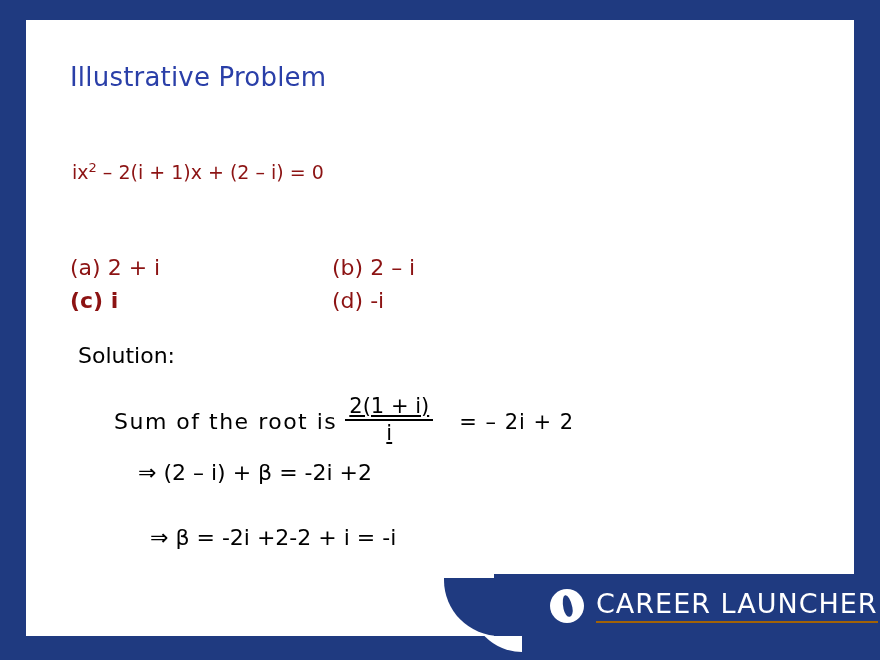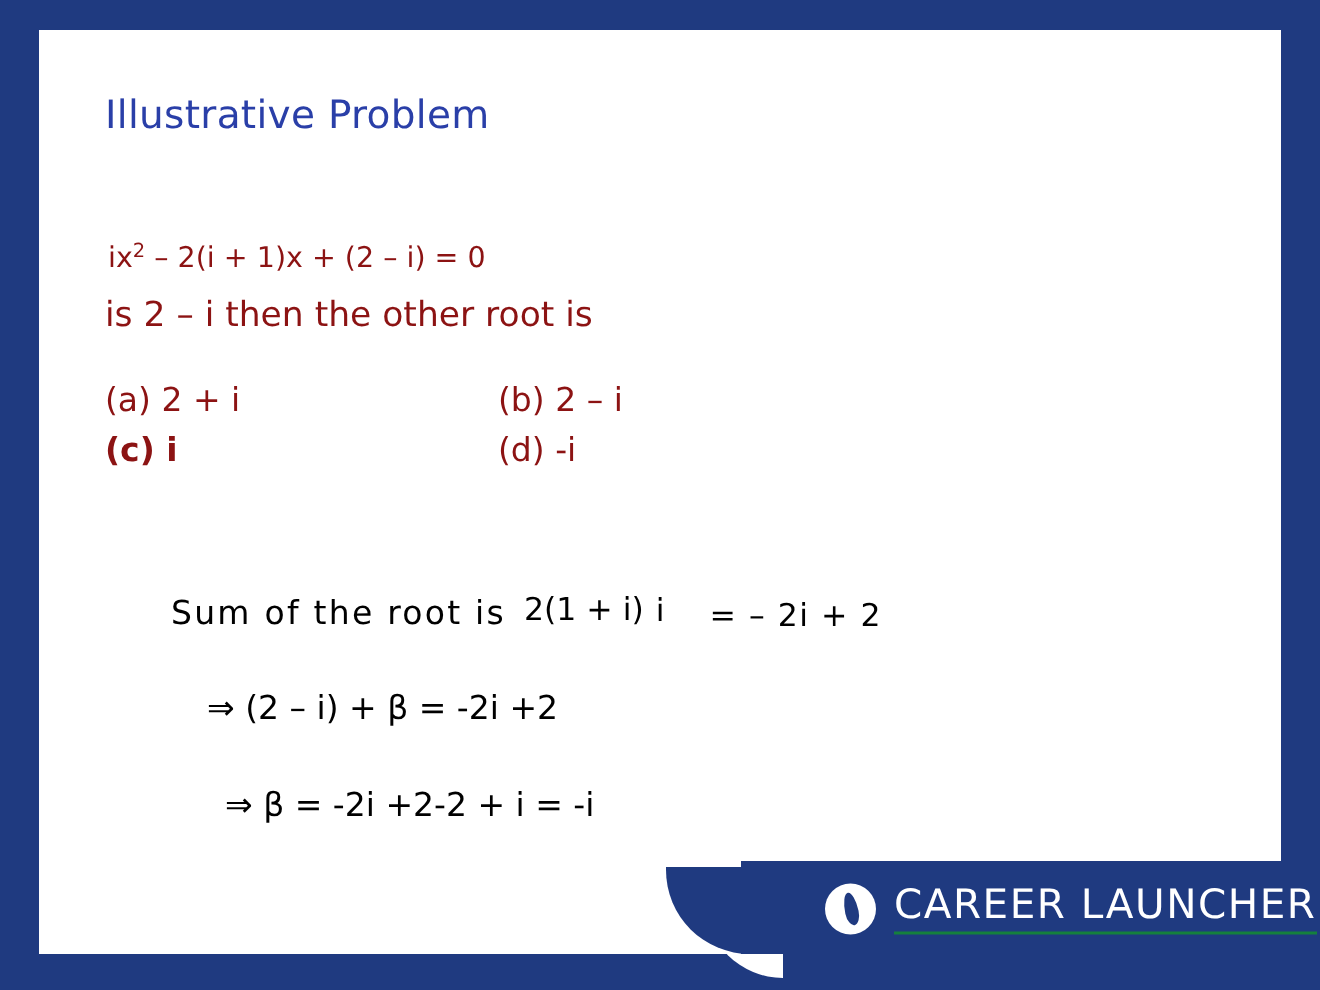--- a/index.html
+++ b/index.html
@@ -114,24 +114,26 @@
     top: 377px;
     font-size: 22px;
     color: #000000;
     display: flex;
     align-items: center;
     white-space: nowrap;
   }
   .sum-text { letter-spacing: 1.5px; }
   .frac {
     display: inline-flex;
+    flex-direction: column;
     align-items: center;
     margin: 0 8px;
     position: relative;
     top: -2px;
+    text-decoration: underline;
   }
   .frac .num {
     font-size: 21px;
     padding: 0 4px 1px 4px;
     line-height: 1.1;
   }
   .frac .bar {
     width: 100%;
     height: 1.5px;
     background: #000;
@@ -179,56 +181,56 @@
     width: 9px;
     height: 22px;
     background: #1F3A80;
     border-radius: 50% 50% 50% 50% / 60% 60% 40% 40%;
     transform: rotate(-12deg);
   }
   .logo-text {
     font-size: 27px;
     color: #FFFFFF;
     letter-spacing: 1px;
-    border-bottom: 2px solid #15803d;
+    border-bottom: 2px solid #a16207;
     padding-bottom: 2px;
   }
 </style>
 </head>
 <body>
 
 <div class="slide">
   <div class="card">
 
     <div class="title">Illustrative Problem</div>
 
 
     <div class="qeq">
       <span>ix</span><sup>2</sup><span> – 2(i + 1)x + (2 – i) = 0</span>
     </div>
 
-    <div class="qline2">is 2 – i then the other root is</div>
 
     <div class="opt opt-a">
       <span>(a)</span>
       <span>2 + i</span>
     </div>
     <div class="opt opt-b">
       <span>(b)</span>
       <span>2 – i</span>
     </div>
     <div class="opt opt-c">
       <span>(c)</span>
       <span>i</span>
     </div>
     <div class="opt opt-d">
       <span>(d)</span>
       <span>-i</span>
     </div>
 
+    <div class="solution-label">Solution:</div>
 
     <div class="sum-line">
       <span class="sum-text">Sum  of  the  root  is</span>
       <span class="frac">
         <span class="num">2(1 + i)</span>
         <span class="bar"></span>
         <span class="den">i</span>
       </span>
       <span class="rhs">= – 2i + 2</span>
     </div>

